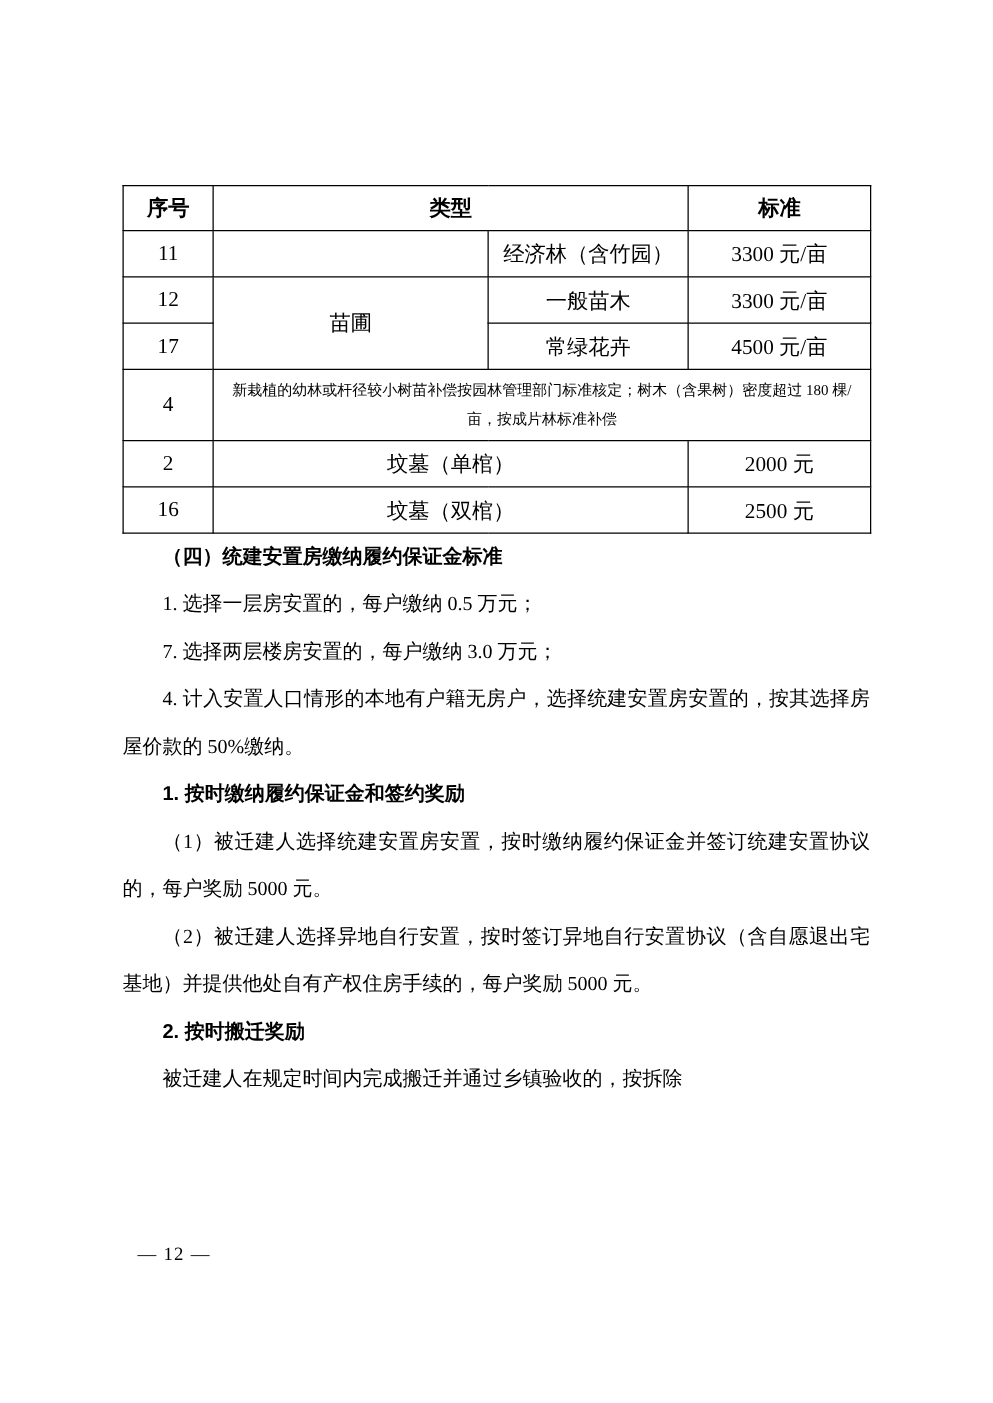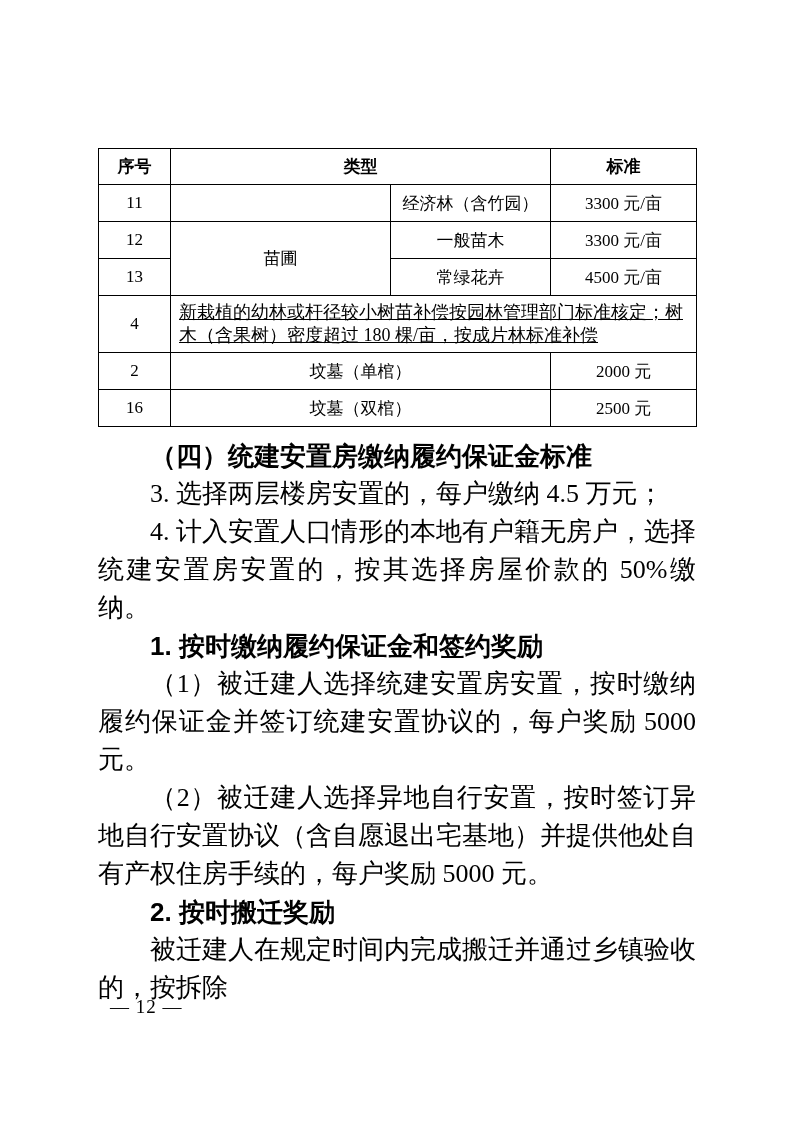--- a/index.html
+++ b/index.html
@@ -22,42 +22,40 @@
     text-align: center; vertical-align: middle;
     padding: 2px 4px; height: 37px;
     font-weight: normal;
   }
   .comp th {
     font-weight: bold;
     font-family: "Liberation Sans", sans-serif;
     height: 36px;
   }
   .comp td.desc {
-    text-align: left;
-    font-size: 18px; line-height: 23px;
+    text-align: center;
+    font-size: 12px; line-height: 23px;
     padding: 5px 8px;
-    text-decoration: underline;
   }
 
   
   .body {
-    margin-top: 10px;
-    font-size: 26px; line-height: 38px;
+    font-size: 16px; line-height: 38px;
     text-align: justify;
   }
   .body p { margin: 0; text-indent: 2em; }
   .bold-heading {
     font-weight: bold;
     font-family: "Liberation Sans", sans-serif;
   }
 
   
   .footer {
     position: absolute; left: 110px; top: 996px;
-    font-size: 19px; letter-spacing: 1px;
+    font-size: 15px; letter-spacing: 1px;
   }
 </style>
 </head>
 <body>
 
 <div class="page">
   <div class="content">
 
     <table class="comp">
       <colgroup>
@@ -78,21 +76,21 @@
           <td>经济林（含竹园）</td>
           <td>3300 元/亩</td>
         </tr>
         <tr>
           <td>12</td>
           <td rowspan="2">苗圃</td>
           <td>一般苗木</td>
           <td>3300 元/亩</td>
         </tr>
         <tr>
-          <td>13</td>
+          <td>17</td>
           <td>常绿花卉</td>
           <td>4500 元/亩</td>
         </tr>
         <tr>
           <td>4</td>
           <td colspan="3" class="desc">新栽植的幼林或杆径较小树苗补偿按园林管理部门标准核定；树木（含果树）密度超过 180 棵/亩，按成片林标准补偿</td>
         </tr>
         <tr>
           <td>2</td>
           <td colspan="2">坟墓（单棺）</td>
@@ -101,21 +99,22 @@
         <tr>
           <td>16</td>
           <td colspan="2">坟墓（双棺）</td>
           <td>2500 元</td>
         </tr>
       </tbody>
     </table>
 
     <div class="body">
       <p class="bold-heading">（四）统建安置房缴纳履约保证金标准</p>
-      <p>3. 选择两层楼房安置的，每户缴纳 4.5 万元；</p>
+      <p>1. 选择一层房安置的，每户缴纳 0.5 万元；</p>
+      <p>7. 选择两层楼房安置的，每户缴纳 3.0 万元；</p>
       <p>4. 计入安置人口情形的本地有户籍无房户，选择统建安置房安置的，按其选择房屋价款的 50%缴纳。</p>
       <p class="bold-heading">1. 按时缴纳履约保证金和签约奖励</p>
       <p>（1）被迁建人选择统建安置房安置，按时缴纳履约保证金并签订统建安置协议的，每户奖励 5000 元。</p>
       <p>（2）被迁建人选择异地自行安置，按时签订异地自行安置协议（含自愿退出宅基地）并提供他处自有产权住房手续的，每户奖励 5000 元。</p>
       <p class="bold-heading">2. 按时搬迁奖励</p>
       <p>被迁建人在规定时间内完成搬迁并通过乡镇验收的，按拆除</p>
     </div>
 
   </div>
 

